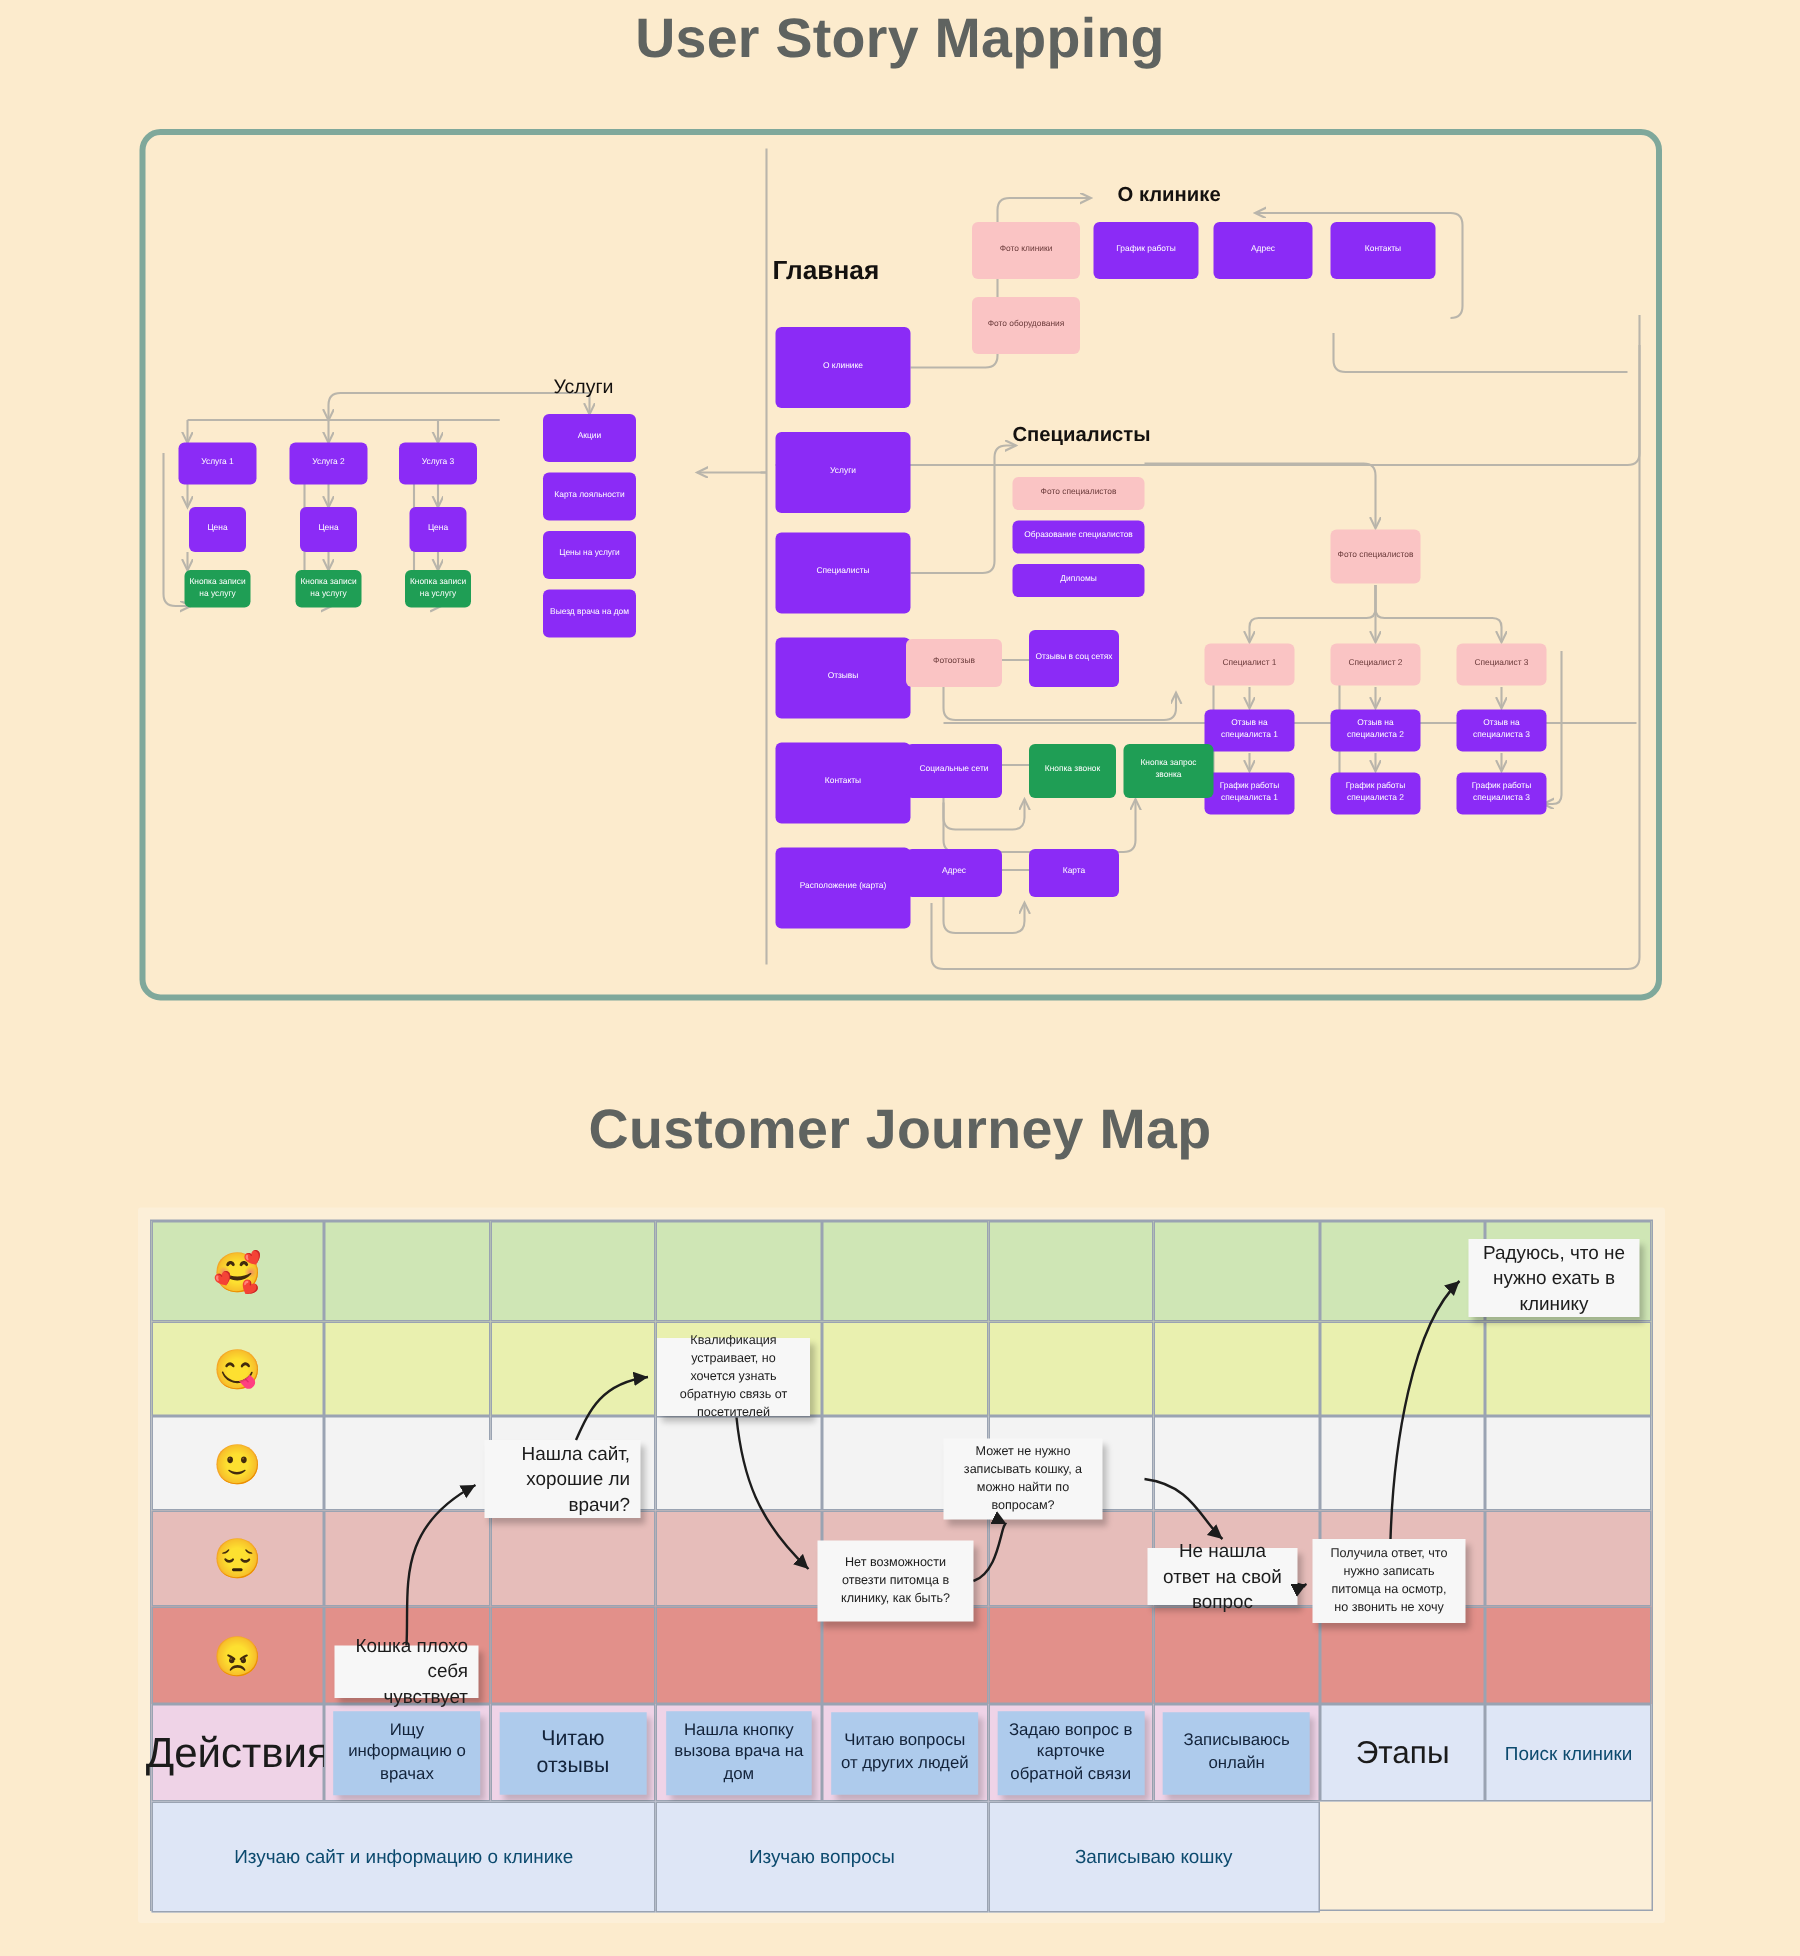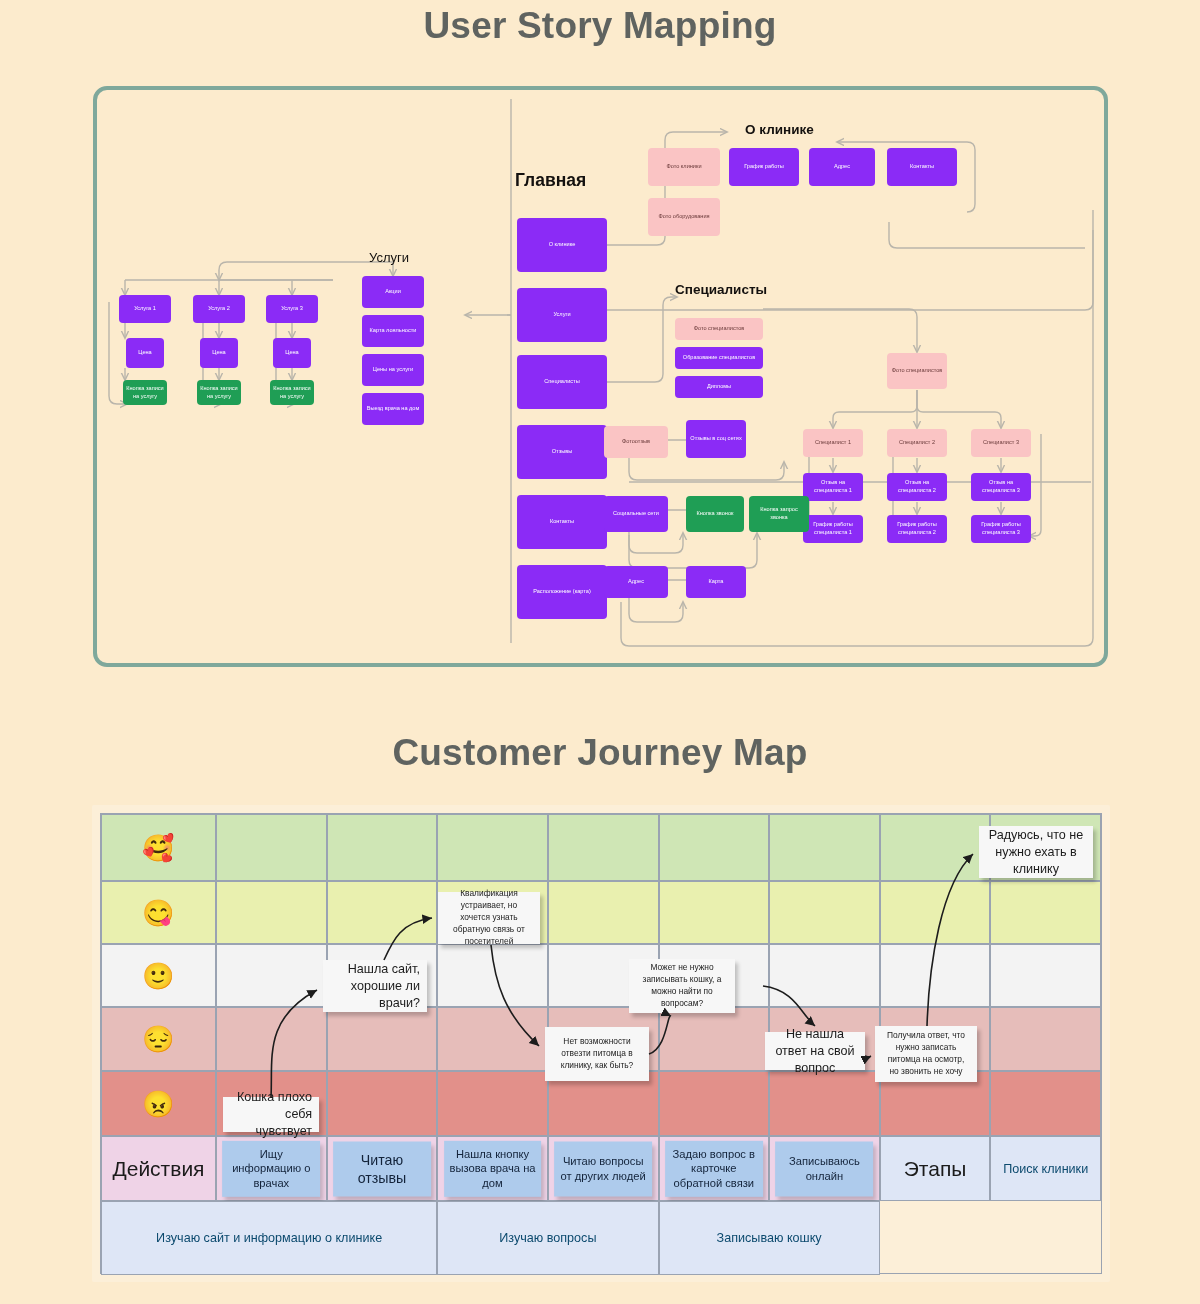--- a/index.html
+++ b/index.html
@@ -303,21 +303,21 @@
         </div>
       <div class="cell r4"></div>
       <div class="cell r4"></div>
       <div class="cell r4"></div>
       <div class="cell r4"></div>
       <div class="cell r4"></div>
       <div class="cell r4"></div>
       <div class="cell r4"></div>
       <div class="cell r4"></div>
 
-      <div class="cell r5 lab" style="font-size:21px;">Действия</div>
+      <div class="cell r5 lab" style="font-size:28px;">Действия</div>
       <div class="cell r5">
           <div class="action small">Ищу информацию о врачах</div>
         </div>
       <div class="cell r5">
           <div class="action big">Читаю отзывы</div>
         </div>
       <div class="cell r5">
           <div class="action small">Нашла кнопку вызова врача на дом</div>
         </div>
       <div class="cell r5">

